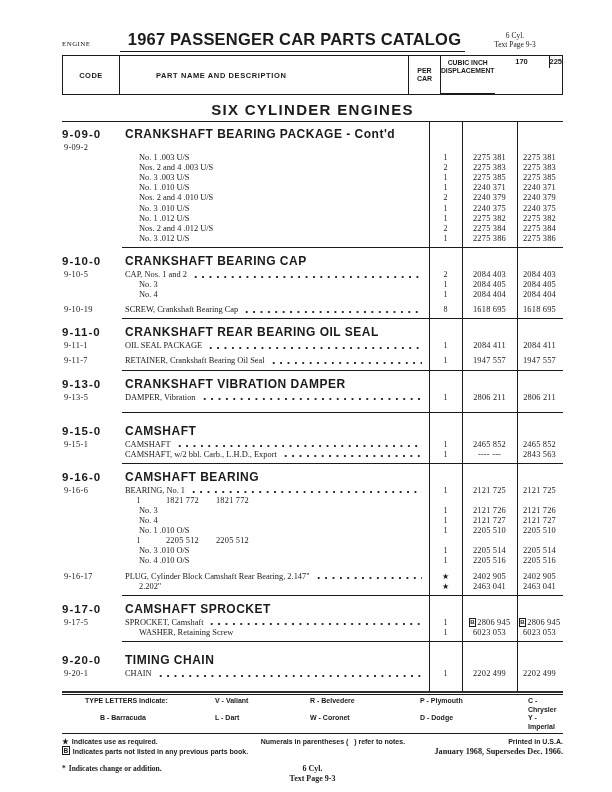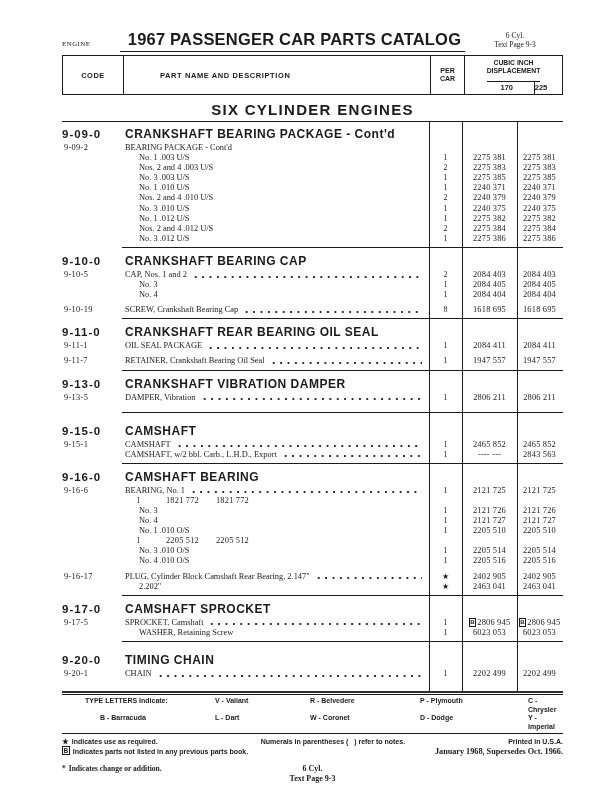--- a/index.html
+++ b/index.html
@@ -17,21 +17,21 @@
 
   
   .header-table{display:flex;border:1.2px solid #1b1b1b;height:40px;margin-top:3px;
                 font-family:"Liberation Sans",sans-serif;box-sizing:border-box;width:501px;}
   .ht-code{width:60px;display:flex;align-items:center;justify-content:center;
            font-weight:bold;font-size:7.5px;letter-spacing:.5px;}
   .ht-part{width:307px;border-left:1.2px solid #1b1b1b;display:flex;align-items:center;
            padding-left:36px;font-weight:bold;font-size:7.5px;letter-spacing:.6px;box-sizing:border-box;}
   .ht-per{width:33px;border-left:1.2px solid #1b1b1b;display:flex;flex-direction:column;
           align-items:center;justify-content:center;font-weight:bold;font-size:7px;line-height:8px;}
-  .ht-cid{flex:1;border-left:1.2px solid #1b1b1b;display:flex;flex-direction:column;align-items:center;}
+  .ht-cid{flex:1;border-left:1.2px solid #1b1b1b;display:flex;flex-direction:row;}
   .ht-cid-top{flex:1;border-bottom:1px solid #1b1b1b;text-align:center;font-weight:bold;
               font-size:6.8px;line-height:7.6px;padding-top:3px;}
   .ht-cid-bot{height:12px;display:flex;font-weight:bold;font-size:7.5px;}
   .ht-170{width:55px;border-right:1px solid #1b1b1b;text-align:center;line-height:11px;box-sizing:border-box;}
   .ht-225{flex:1;text-align:center;line-height:11px;}
 
   .six-title{text-align:center;font-weight:bold;font-size:15px;font-family:"Liberation Sans",sans-serif;
              letter-spacing:1.3px;margin:6px 0 3px;}
 
   
@@ -126,23 +126,20 @@
       <div class="vline vl-2"></div>
       <div class="vline vl-3"></div>
       <div id="sections">
           <div class="section">
             <div class="sec-head">
               <span class="sh-code">9-09-0</span>
               <span class="sh-title">CRANKSHAFT BEARING PACKAGE - Cont'd</span>
             </div>
             <div class="row">
               <span class="c-code">9-09-2</span>
-              <div class="c-desc">
-                <span class="d-text">BEARING PACKAGE - Cont'd</span>
-              </div>
               <span class="c-per"></span>
               <span class="c-num"></span>
               <span class="c-num last"></span>
             </div>
             <div class="row">
               <span class="c-code"></span>
               <div class="c-desc ind">
                 <span class="d-text">No. 1 .003 U/S</span>
                 <span class="dots"></span>
               </div>
@@ -519,21 +516,21 @@
         <span class="fn-sym fn-star">★</span><span>Indicates use as required.</span>
       </span>
       <span>Numerals in parentheses (&nbsp;&nbsp;&nbsp;) refer to notes.</span>
       <span>Printed in U.S.A.</span>
     </div>
 
     <div class="fn2">
       <span>
         <span class="fn-sym pbox" style="font-size:6.5px;">B</span><span>Indicates parts not listed in any previous parts book.</span>
       </span>
-      <span class="fn-date">January 1968, Supersedes Oct. 1966.</span>
+      <span class="fn-date">January 1968, Supersedes Dec. 1966.</span>
     </div>
 
     <div class="fn3">
       <span>
         <span class="fn-sym">*</span><span>Indicates change or addition.</span>
       </span>
       <span class="fn-cyl">6 Cyl.</span>
     </div>
 
     <div class="fn4">Text Page 9-3</div>

